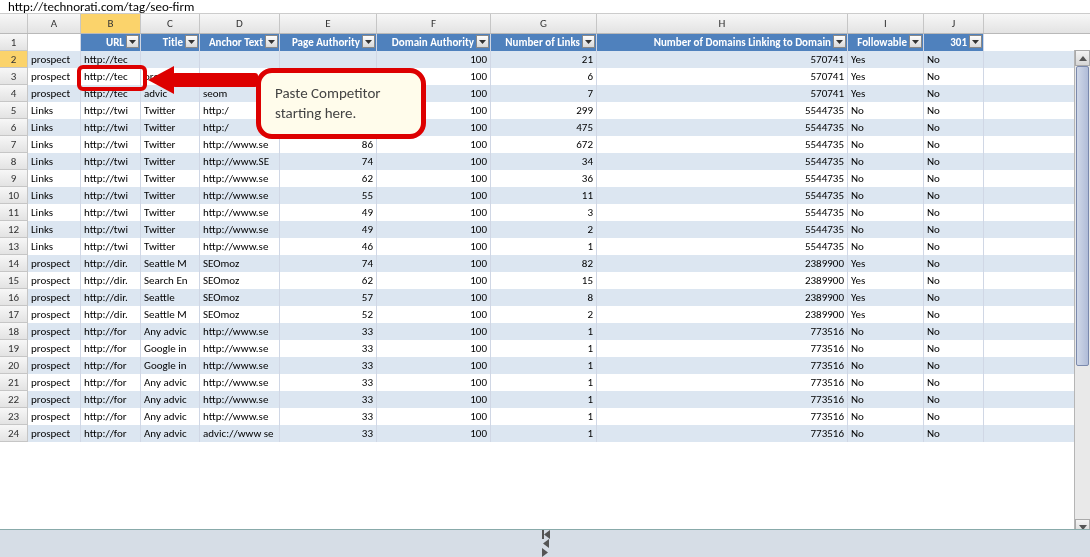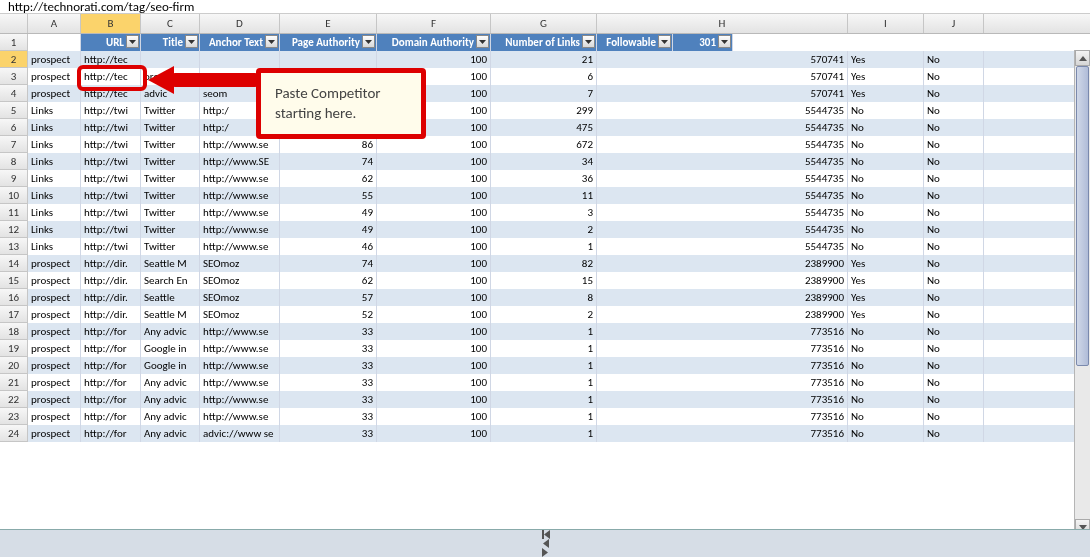--- a/index.html
+++ b/index.html
@@ -31,21 +31,21 @@
   .cH { width: 251px; flex: 0 0 251px; }
   .cI { width: 76px; flex: 0 0 76px; }
   .cJ { width: 60px; flex: 0 0 60px; }
   
   .selection-box { position: absolute; border: 4px solid #d00; border-radius: 6px; pointer-events: none; z-index: 30; }
   
   .arrow { position: absolute; z-index: 31; pointer-events: none; }
   .arrow-line { position: absolute; height: 14px; background: #d00; border-radius: 3px; }
   .arrow-head { position: absolute; width: 0; height: 0; border-top: 14px solid transparent; border-bottom: 14px solid transparent; border-right: 26px solid #d00; }
   
-  .callout { position: absolute; background: #fffceb; border: 5px solid #d00; border-radius: 4px; padding: 10px 14px; font-size: 15px; line-height: 1.35; color: #444; z-index: 32; }
+  .callout { position: absolute; background: #fffceb; border: 5px solid #d00; border-radius: 16px; padding: 10px 14px; font-size: 15px; line-height: 1.35; color: #444; z-index: 32; }
   
   .sheet-bar { position: absolute; bottom: 0; left: 0; right: 0; height: 28px; background: #d6dde6; display: flex; align-items: center; border-top: 1px solid #8aa; flex-direction: column; }
   .nav-btn { width: 16px; height: 18px; display: flex; align-items: center; justify-content: center; color: #333; }
   .tabs { display: flex; align-items: flex-end; height: 22px; margin-left: 2px; }
   .tab { position: relative; padding: 2px 12px 1px 12px; font-size: 11px; color: #333; background: #e6ebf1; border: 1px solid #9aa; border-bottom: none; margin-right: -1px; clip-path: polygon(6px 0, calc(100% - 6px) 0, 100% 100%, 0 100%); }
   .tab.active { background: #fff; font-weight: bold; z-index: 2; }
   .tab.highlight { border: 3px solid #d00; border-bottom: none; border-radius: 6px 6px 0 0; padding: 1px 11px 4px 11px; clip-path: none; z-index: 3; }
   .tinsert { width: 24px; height: 16px; margin-left: 6px; display:flex; align-items:center; justify-content:center; }
   .hscroll { flex: 1; display: flex; align-items: center; justify-content: flex-start; margin-left: 20px; }
   .hscroll-track { width: 280px; height: 14px; background: #e9e9e9; border: 1px solid #b5b5b5; display:flex; align-items:center; }
@@ -104,20 +104,25 @@
       <div class="cell cF">Domain Authority<div class="dropdown-btn">
           <svg viewBox="0 0 7 4">
             <polygon points="0,0 7,0 3.5,4" fill="#333"></polygon>
           </svg>
         </div></div>
       <div class="cell cG">Number of Links<div class="dropdown-btn">
           <svg viewBox="0 0 7 4">
             <polygon points="0,0 7,0 3.5,4" fill="#333"></polygon>
           </svg>
         </div></div>
+      <div class="cell cH">Number of Domains Linking to Domain<div class="dropdown-btn">
+          <svg viewBox="0 0 7 4">
+            <polygon points="0,0 7,0 3.5,4" fill="#333"></polygon>
+          </svg>
+        </div></div>
       <div class="cell cI">Followable<div class="dropdown-btn">
           <svg viewBox="0 0 7 4">
             <polygon points="0,0 7,0 3.5,4" fill="#333"></polygon>
           </svg>
         </div></div>
       <div class="cell cJ">301<div class="dropdown-btn">
           <svg viewBox="0 0 7 4">
             <polygon points="0,0 7,0 3.5,4" fill="#333"></polygon>
           </svg>
         </div></div>

